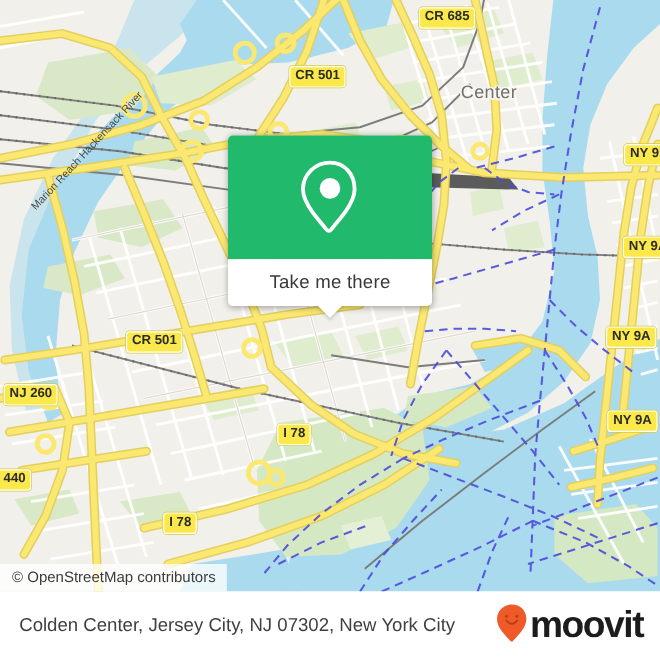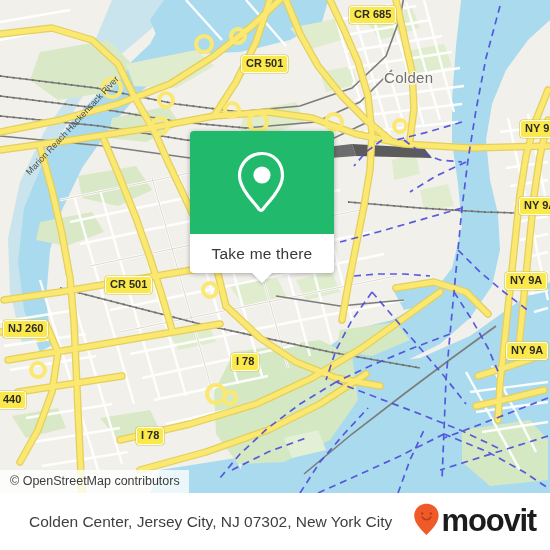--- a/index.html
+++ b/index.html
@@ -60,22 +60,22 @@
     color:#3c3c3c;
     font-size:12.5px;
     padding:4px 9px 5px 10px;
     white-space:nowrap;
     margin-top:37px;
   }
 
   
   #popup{
     position:absolute;
-    left:190px;top:131px;
-    width:144px;
+    left:190px;top:113px;
+    width:170px;
     border-radius:4px;
     box-shadow:0 1px 5px rgba(0,0,0,.32);
     overflow:visible;
     z-index:30;
   }
   #popup-head{
     height:103px;
     background:#21b96b;
     border-radius:4px 4px 0 0;
     display:flex;align-items:center;justify-content:center;
@@ -101,21 +101,21 @@
     border-top:11px solid #ffffff;
     filter:drop-shadow(0 2px 1.5px rgba(0,0,0,.16));
   }
 
   
   #footer{
     position:absolute;left:0;top:493px;width:550px;height:57px;
     background:#ffffff;
     display:flex;align-items:center;
     box-sizing:border-box;
-    padding:0 14px 0 29px;
+    padding:0 14px 0 16px;
   }
   #footer-title{
     color:#3f3f41;
     font-size:15.5px;
     white-space:nowrap;
     flex:0 0 auto;
   }
   #brand{
     margin-left:auto;
     display:flex;align-items:center;gap:2px;
@@ -386,21 +386,21 @@
           <path d="M404,140 L420,152 L440,160 L462,162"></path>
           <path d="M382,140 L366,152 L354,166"></path>
           <path d="M300,493 L320,462 L344,434 L368,408"></path>
           <path d="M398,493 L410,460 L424,430"></path>
           <path d="M232,470 L268,452 L306,438"></path>
         </g>
 
       </g>
     </svg>
 
-    <div class="map-place-label town" style="left:384px;top:69px;">Colden</div>
+    <div class="map-place-label town" style="left:384px;top:69px;">Center</div>
 
     <div class="river-label" style="left:24px;top:170px;transform:rotate(-47deg);">Marion Reach Hackensack River</div>
 
     <div class="shield" style="left:349px;top:6px;text-align:center;">CR 685</div>
     <div class="shield" style="left:241px;top:55px;">CR 501</div>
     <div class="shield" style="left:520px;top:120px;">NY 9</div>
     <div class="shield" style="left:519px;top:197px;">NY 9A</div>
     <div class="shield" style="left:105px;top:276px;">CR 501</div>
     <div class="shield" style="left:505px;top:272px;">NY 9A</div>
     <div class="shield" style="left:3px;top:320px;">NJ 260</div>

